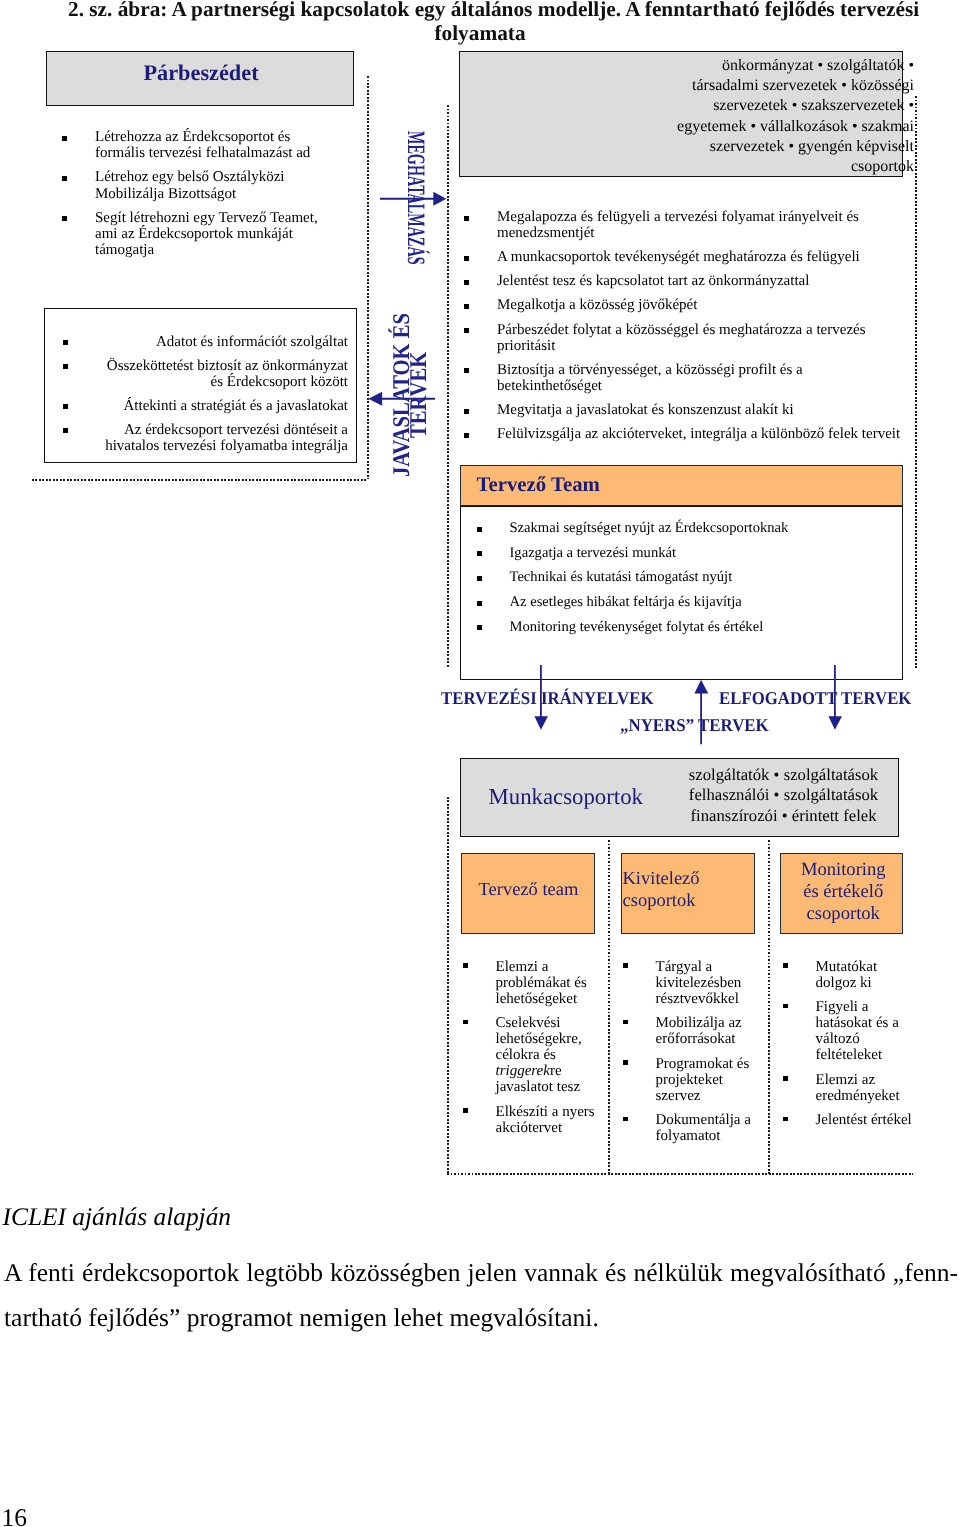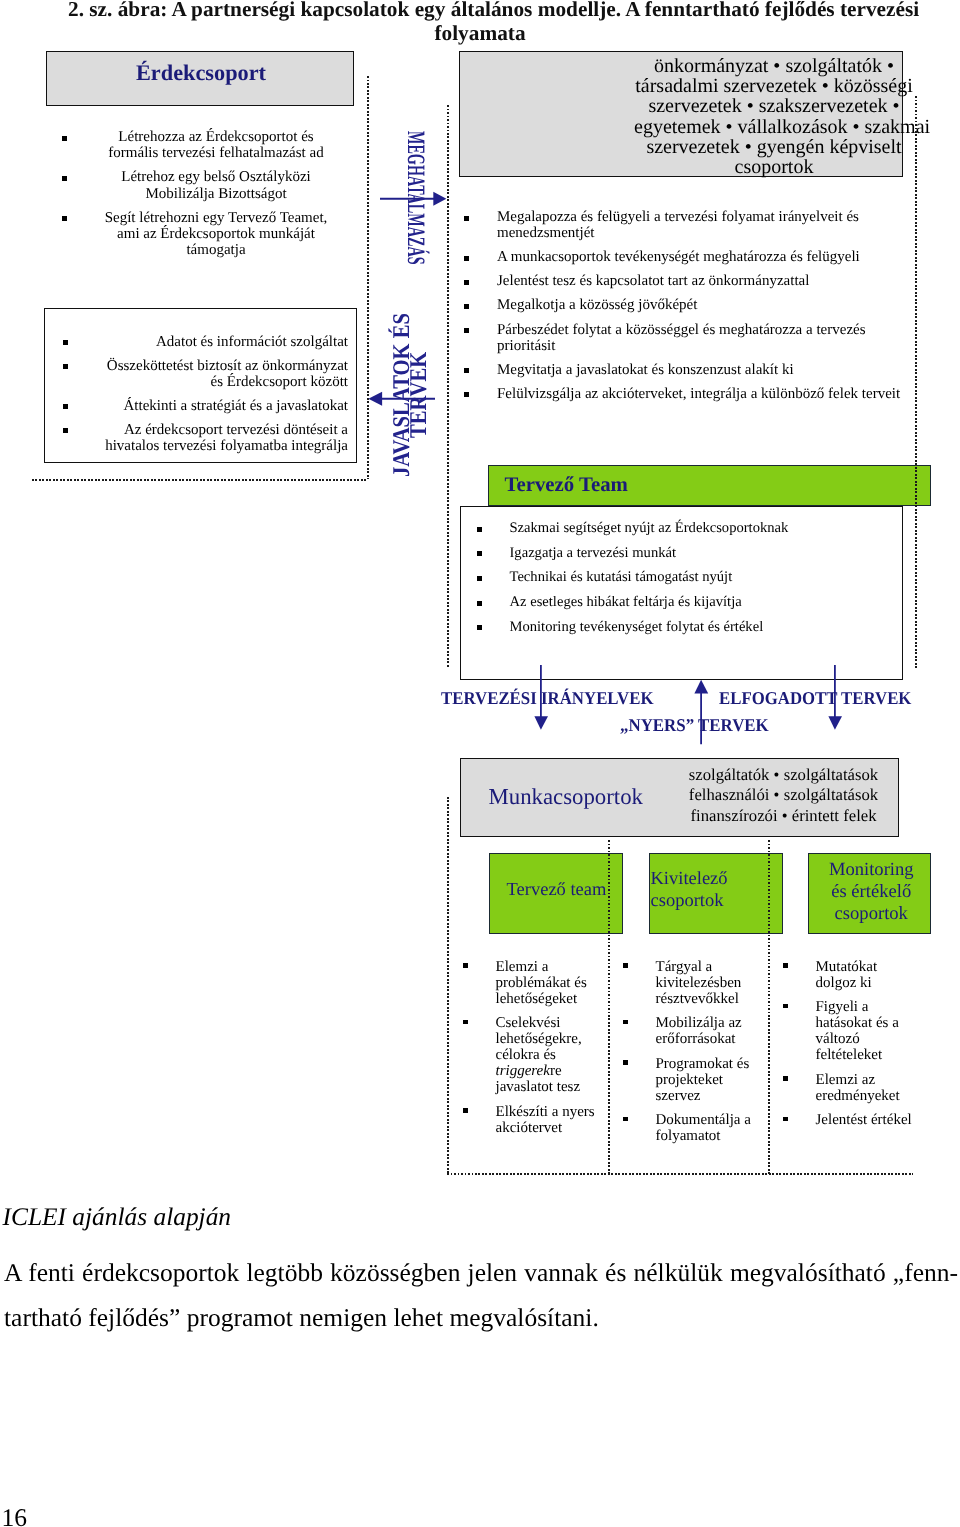--- a/index.html
+++ b/index.html
@@ -6,21 +6,21 @@
   body{width:960px;height:1527px;background:#fff;font-family:"Liberation Serif",serif;color:#000;overflow:hidden;position:relative;-webkit-font-smoothing:antialiased;text-rendering:geometricPrecision;}
   .page{position:absolute;left:0;top:0;width:960px;height:1527px;}
   .abs{position:absolute;}
 
   
   #fig-title{left:68px;top:-2px;width:824px;font-weight:bold;font-size:21.3px;line-height:23.7px;text-align:center;color:#111;white-space:nowrap;}
 
   
   .greybox{background:#dcdcdc;border:1.6px solid #111;box-sizing:border-box;}
   .whitebox{background:#fff;border:1.6px solid #111;box-sizing:border-box;}
-  .cyanbox{background:#84cc16;border:1.6px solid #1b2a33;box-sizing:border-box;margin-left:28px;}
+  .cyanbox{background:#fdba74;border:1.6px solid #1b2a33;box-sizing:border-box;}
 
   .hdr-navy{color:#1b1b78;font-weight:bold;}
 
   
   .dot-v{position:absolute;width:1.7px;background-image:repeating-linear-gradient(to bottom,#1a1a1a 0 1.75px,rgba(0,0,0,0) 1.75px 3.5px);}
   .dot-h{position:absolute;height:1.7px;background-image:repeating-linear-gradient(to right,#1a1a1a 0 1.75px,rgba(0,0,0,0) 1.75px 3.5px);}
 
   
   ul.bl{list-style:none;margin:0;padding:0;}
   ul.bl li{position:relative;padding-left:33px;margin:0 0 7.9px 0;}
@@ -40,24 +40,24 @@
 <body>
 
 <div class="page">
 
   <div class="abs" id="fig-title">
     <span>2. sz. ábra: A partnerségi kapcsolatok egy általános modellje. A fenntartható fejlődés tervezési</span><br>
     <span>folyamata</span>
   </div>
 
   <div class="abs greybox" style="left:46px;top:51px;width:308px;height:55px;">
-    <div class="abs hdr-navy" style="left:0;top:9.5px;width:308px;text-align:center;font-size:22.3px;line-height:22px;">Érdekcsoport</div>
-  </div>
-
-  <div class="abs t13" style="left:62px;top:129px;width:275px;text-align:center;">
+    <div class="abs hdr-navy" style="left:0;top:9.5px;width:308px;text-align:center;font-size:22.3px;line-height:22px;">Párbeszédet</div>
+  </div>
+
+  <div class="abs t13" style="left:62px;top:129px;width:275px;">
     <ul class="bl" id="lp-top">
         <li>Létrehozza az Érdekcsoportot és formális tervezési felhatalmazást ad</li>
         <li>Létrehoz egy belső Osztályközi Mobilizálja Bizottságot</li>
         <li>Segít létrehozni egy Tervező Teamet, ami az Érdekcsoportok munkáját támogatja</li>
       </ul>
   </div>
 
   <div class="abs whitebox" style="left:44px;top:308px;width:313px;height:155px;">
     <div class="abs t13" style="left:18px;top:24.5px;width:285px;text-align:right;">
       <ul class="bl" id="lp-bot">
@@ -79,37 +79,38 @@
   <div class="rot" style="left:424px;top:130.9px;transform:rotate(90deg) scaleX(0.568);transform-origin:0 0;font-size:25px;line-height:17px;">MEGHATALMAZÁS</div>
 
   <svg class="abs" style="left:367px;top:390px;" width="70" height="20" viewBox="0 0 70 20">
     <line x1="14" y1="8.7" x2="68" y2="8.7" stroke="#20208a" stroke-width="2.1"></line>
     <polygon points="15.1,1.7 1.4,8.7 15.1,15.7" fill="#20208a"></polygon>
   </svg>
   <div class="rot" style="left:394px;top:477px;transform:rotate(-90deg) scaleX(0.858);transform-origin:0 0;font-size:24px;line-height:16.5px;">JAVASLATOK ÉS</div>
   <div class="rot" style="left:410.5px;top:437.5px;transform:rotate(-90deg) scaleX(0.858);transform-origin:0 0;font-size:24px;line-height:16.5px;">TERVEK</div>
 
   <div class="abs greybox" style="left:459px;top:51px;width:443.5px;height:126px;">
-    <div class="abs" id="rp-head" style="left:174px;top:4px;width:280px;text-align:center;font-size:20px;line-height:20.2px;white-space:nowrap;">
+    <div class="abs" id="rp-head" style="left:174px;top:4px;width:280px;text-align:right;font-size:16px;line-height:20.2px;white-space:nowrap;">
         <div>önkormányzat • szolgáltatók •</div>
         <div>társadalmi szervezetek • közösségi</div>
         <div>szervezetek • szakszervezetek •</div>
         <div>egyetemek • vállalkozások • szakmai</div>
         <div>szervezetek • gyengén képviselt</div>
         <div>csoportok</div>
       </div>
   </div>
 
   <div class="abs t13" style="left:464px;top:209px;width:442px;">
     <ul class="bl" id="rp-bul">
         <li>Megalapozza és felügyeli a tervezési folyamat irányelveit és menedzsmentjét</li>
         <li>A munkacsoportok tevékenységét meghatározza és felügyeli</li>
         <li>Jelentést tesz és kapcsolatot tart az önkormányzattal</li>
         <li>Megalkotja a közösség jövőképét</li>
         <li>Párbeszédet folytat a közösséggel és meghatározza a tervezés prioritásit</li>
+        <li>Biztosítja a törvényességet, a közösségi profilt és a betekinthetőséget</li>
         <li>Megvitatja a javaslatokat és konszenzust alakít ki</li>
         <li>Felülvizsgálja az akcióterveket, integrálja a különböző felek terveit</li>
       </ul>
   </div>
 
   <div class="abs cyanbox" style="left:459.5px;top:465px;width:443px;height:41px;">
     <div class="abs hdr-navy" style="left:16px;top:9.3px;font-size:20.8px;line-height:20px;">Tervező Team</div>
   </div>
   <div class="abs whitebox" style="left:459.5px;top:506px;width:443px;height:174px;">
     <div class="abs t12" style="left:16px;top:13px;width:410px;">

